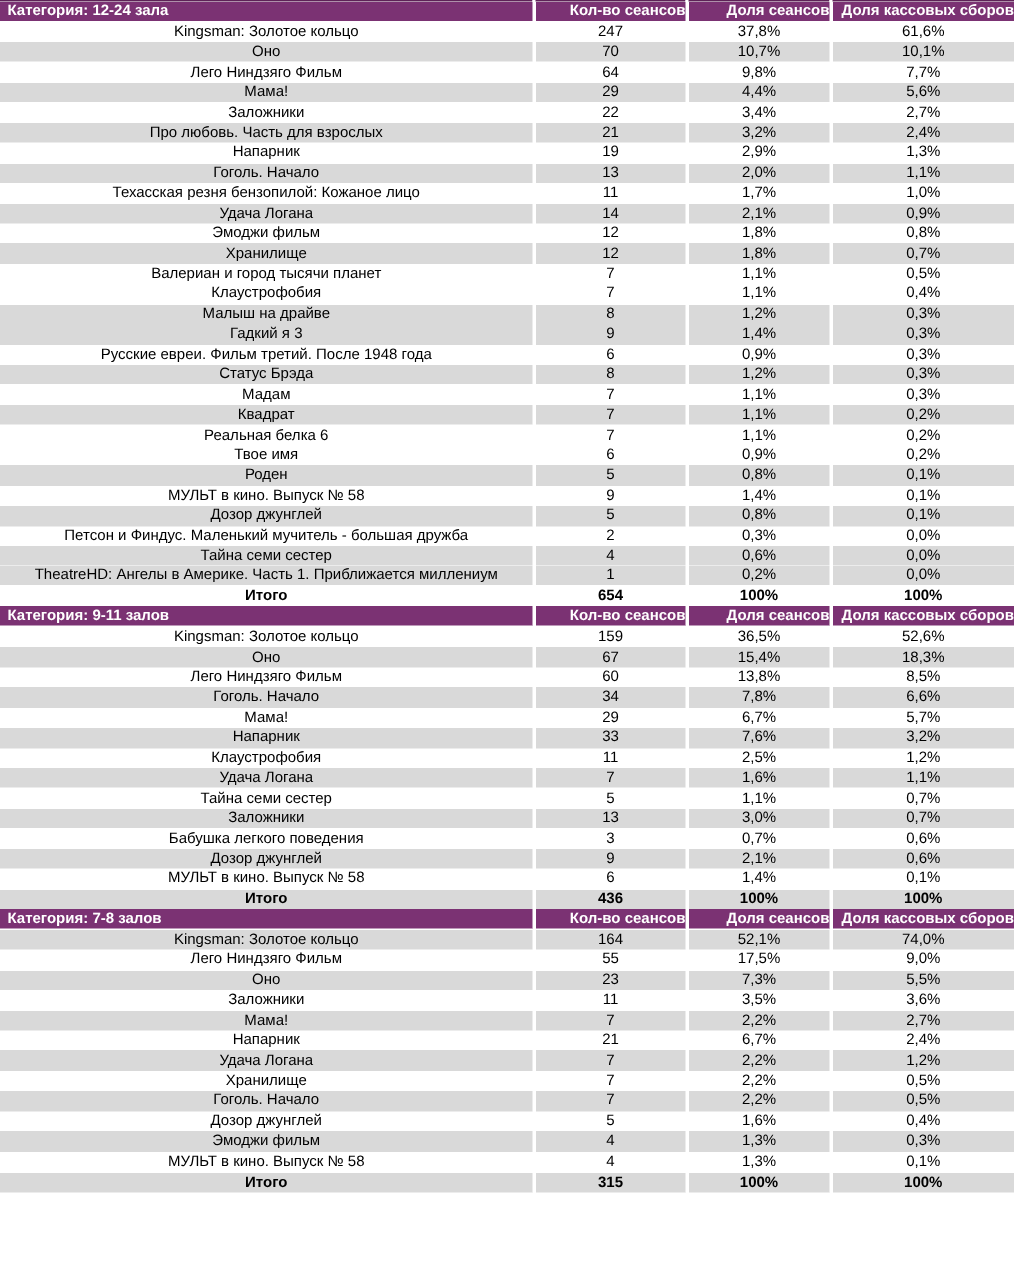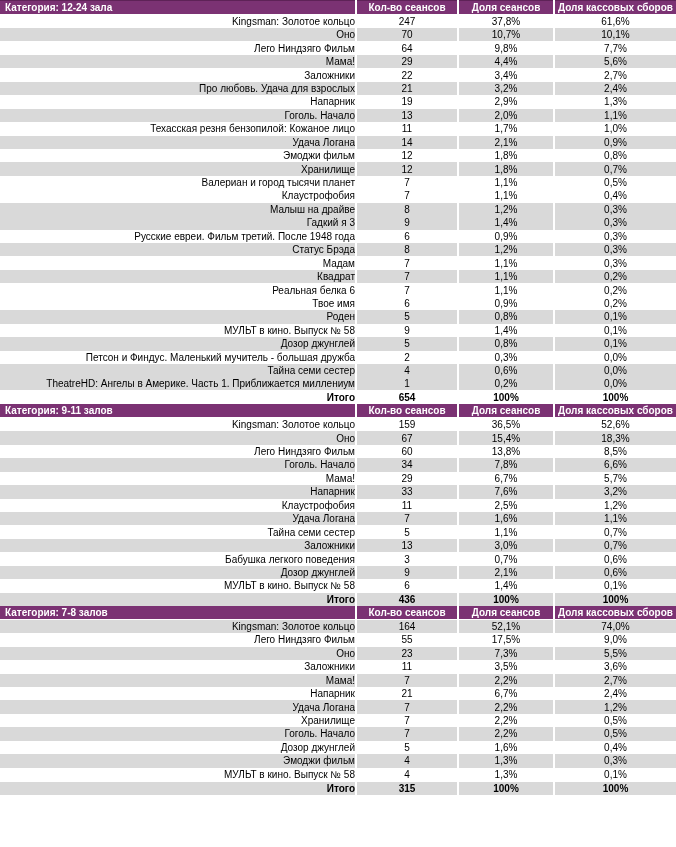--- a/index.html
+++ b/index.html
@@ -24,31 +24,31 @@
     font-size: 10px;
     white-space: nowrap;
     overflow: hidden;
     vertical-align: middle;
     box-sizing: border-box;
   }
   tr.hdr th {
     background: var(--header-bg, #7b3273);
     color: var(--header-text, #ffffff);
     font-weight: bold;
-    text-align: center;
+    text-align: right;
     border-bottom: 1px solid var(--divider, #ffffff);
   }
   tr.hdr.first th { border-top: 1px solid var(--top-border, #5e2257); }
   tr.hdr th.cat { text-align: left; padding-left: 5px; }
   table.report th + th, table.report td + td {
     border-left: 2px solid var(--divider, #ffffff);
   }
   tr.even td { background: var(--row, #ffffff); }
   tr.odd  td { background: var(--row-alt, #d9d9d9); }
-  td.name { text-align: right; padding-left: 5px; margin-left: 28px; }
+  td.name { text-align: center; padding-left: 5px; margin-left: 28px; }
   td.num  { text-align: center; }
   tr.total td { font-weight: bold; border-top: 1px solid var(--divider, #ffffff); }
 </style>
 </head>
 <body>
 
 <table class="report">
   <colgroup>
     <col style="width:356px">
     <col style="width:102px">
@@ -86,21 +86,21 @@
         <td class="num">4,4%</td>
         <td class="num">5,6%</td>
       </tr>
       <tr class="even">
         <td class="name">Заложники</td>
         <td class="num">22</td>
         <td class="num">3,4%</td>
         <td class="num">2,7%</td>
       </tr>
       <tr class="odd">
-        <td class="name">Про любовь. Удача для взрослых</td>
+        <td class="name">Про любовь. Часть для взрослых</td>
         <td class="num">21</td>
         <td class="num">3,2%</td>
         <td class="num">2,4%</td>
       </tr>
       <tr class="even">
         <td class="name">Напарник</td>
         <td class="num">19</td>
         <td class="num">2,9%</td>
         <td class="num">1,3%</td>
       </tr>

